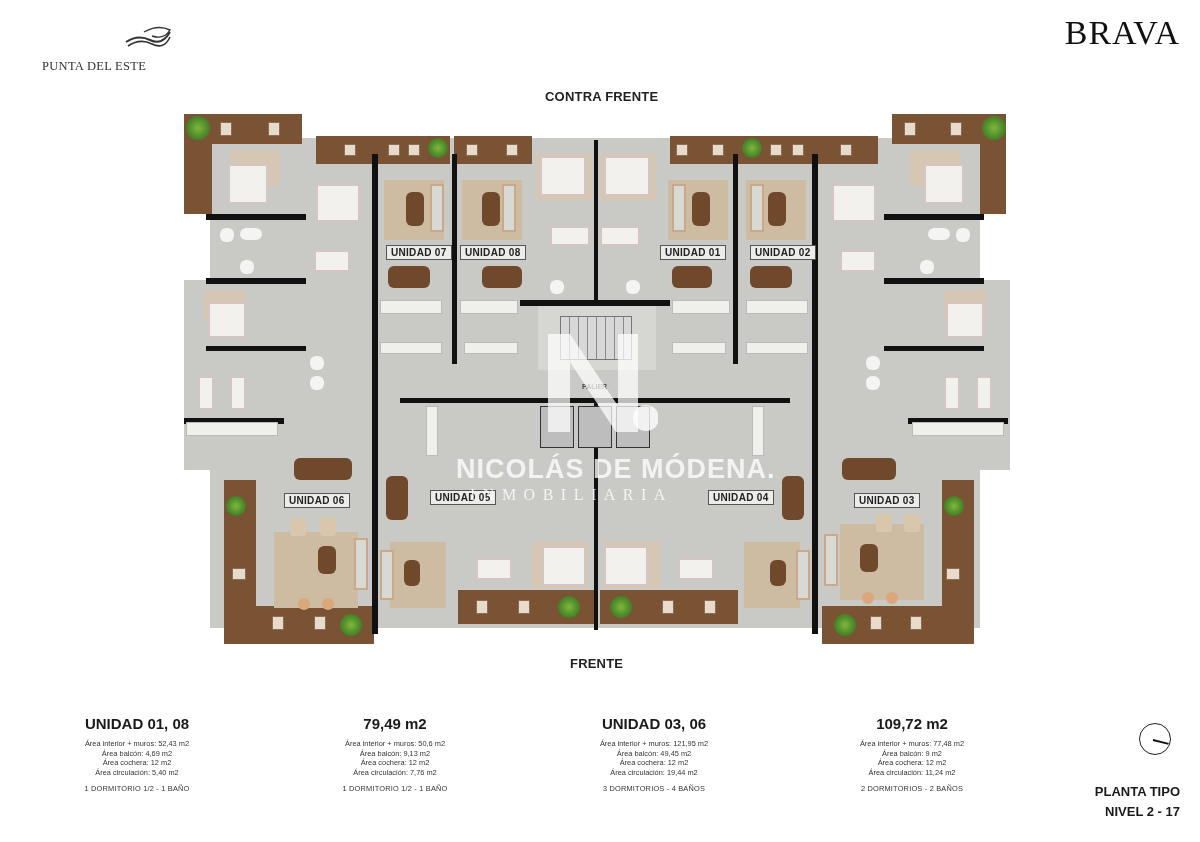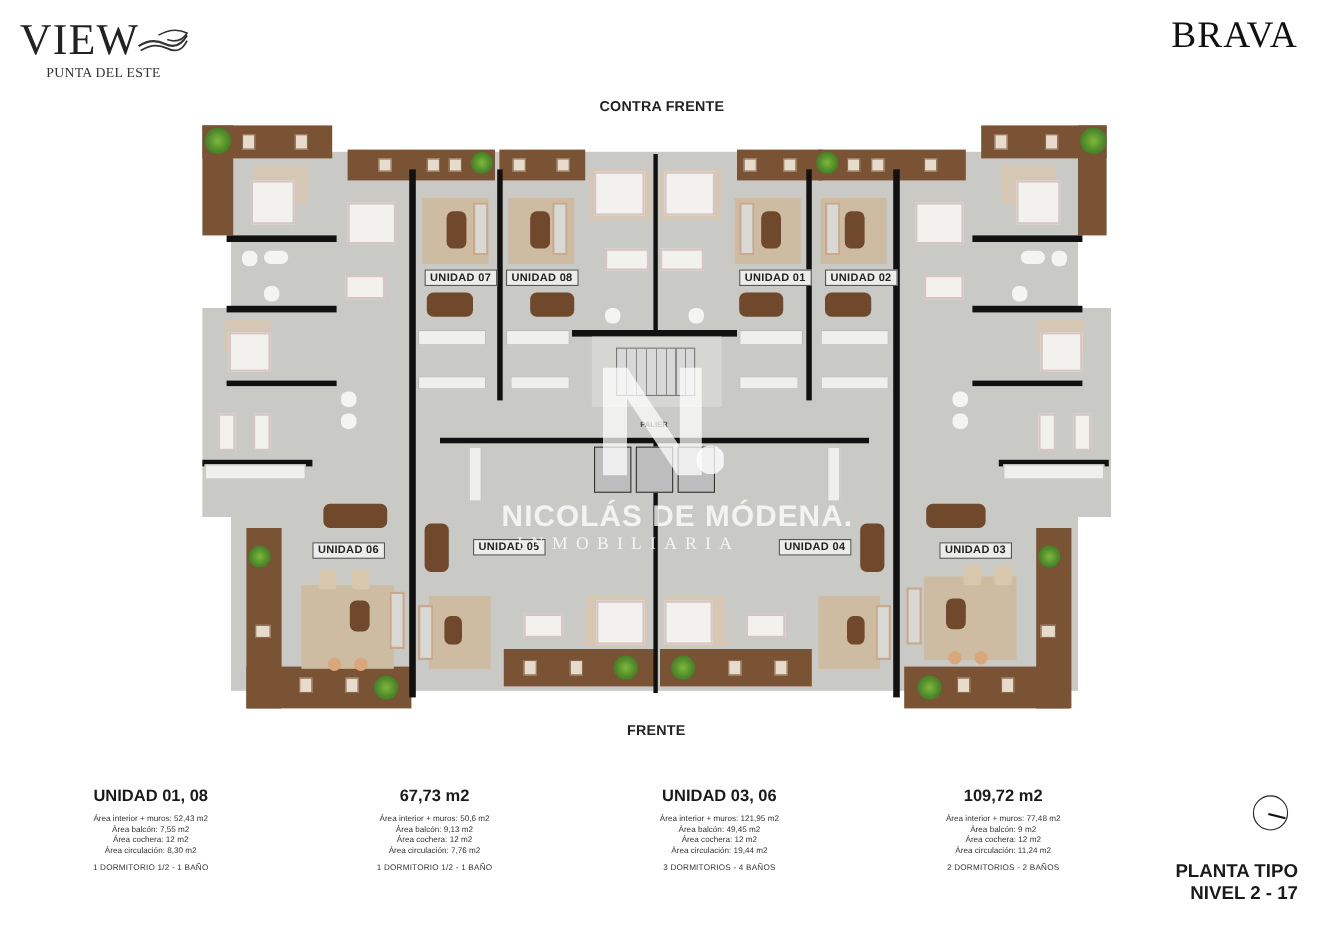--- a/index.html
+++ b/index.html
@@ -46,27 +46,26 @@
   
   .unit-card { position: absolute; top: 714px; width: 240px; text-align: center; }
   .unit-title { font-family: "Liberation Sans", sans-serif; font-weight: bold; font-size: 15px; line-height: 19px; color: #1a1a1a; }
   .unit-total { font-family: "Liberation Sans", sans-serif; font-weight: bold; font-size: 15px; line-height: 19px; color: #1a1a1a; }
   .unit-areas { margin-top: 6px; }
   .unit-area-line { font-family: "Liberation Sans", sans-serif; font-size: 7.4px; line-height: 9.5px; color: #333; }
   .unit-rooms { margin-top: 7px; font-family: "Liberation Sans", sans-serif; font-size: 7.4px; color: #333; letter-spacing: 0.2px; }
 
   .compass { position: absolute; left: 1139px; top: 723px; width: 32px; height: 32px; border: 1.3px solid #222; border-radius: 50%; }
   .compass-needle { position: absolute; left: 13px; top: 15px; width: 16px; height: 2px; background: #111; transform: rotate(14deg); transform-origin: left center; }
-  .plan-title { position: absolute; right: 20px; top: 782px; text-align: right; font-family: "Liberation Sans", sans-serif; font-weight: bold; font-size: 17px; line-height: 20px; color: #1a1a1a; }
+  .plan-title { position: absolute; right: 20px; top: 782px; text-align: right; font-family: "Liberation Sans", sans-serif; font-weight: bold; font-size: 13px; line-height: 20px; color: #1a1a1a; }
 </style>
 </head>
 <body>
 
 <div class="logo">
-  <div class="logo-main">VIEW</div>
   <svg class="logo-wave" width="48" height="26" viewBox="0 0 48 26">
     <path d="M2 18 Q14 10 26 16 T46 8" fill="none" stroke="#333" stroke-width="2"></path>
     <path d="M4 22 Q16 14 28 20 T46 13" fill="none" stroke="#333" stroke-width="1.6"></path>
     <path d="M20 8 Q34 0 46 6 Q40 16 28 12" fill="none" stroke="#333" stroke-width="1.4"></path>
   </svg>
   <div class="logo-sub">PUNTA DEL ESTE</div>
 </div>
 <div class="brand">BRAVA</div>
 
 <div class="orientation-label" style="left:545px; top:89px;">CONTRA FRENTE</div>
@@ -157,21 +156,21 @@
   <div class="blk wc" style="left:446px; top:170px; width:14px; height:14px;"></div>
 
   <div class="blk rug" style="left:488px; top:70px; width:60px; height:60px;"></div>
   <div class="blk sofa" style="left:492px; top:74px; width:14px; height:48px;"></div>
   <div class="blk table" style="left:512px; top:82px; width:18px; height:34px;"></div>
   <div class="blk table" style="left:492px; top:156px; width:40px; height:22px;"></div>
   <div class="blk kitchen" style="left:492px; top:190px; width:58px; height:14px;"></div>
   <div class="blk kitchen" style="left:492px; top:232px; width:54px; height:12px;"></div>
   <div class="blk lounger" style="left:496px; top:34px; width:12px; height:12px;"></div>
   <div class="blk lounger" style="left:532px; top:34px; width:12px; height:12px;"></div>
-  <div class="unit-tag" style="left:492px; top:135px;">UNIDAD 01</div>
+  <div class="unit-tag" style="left:480px; top:135px;">UNIDAD 01</div>
 
   <div class="blk rug" style="left:566px; top:70px; width:60px; height:60px;"></div>
   <div class="blk sofa" style="left:570px; top:74px; width:14px; height:48px;"></div>
   <div class="blk table" style="left:588px; top:82px; width:18px; height:34px;"></div>
   <div class="blk table" style="left:570px; top:156px; width:42px; height:22px;"></div>
   <div class="blk kitchen" style="left:566px; top:190px; width:62px; height:14px;"></div>
   <div class="blk kitchen" style="left:566px; top:232px; width:62px; height:12px;"></div>
   <div class="blk bed" style="left:652px; top:74px; width:44px; height:38px;"></div>
   <div class="blk bed" style="left:660px; top:140px; width:36px; height:22px;"></div>
   <div class="blk plant" style="left:562px; top:28px; width:20px; height:20px;"></div>
@@ -269,29 +268,29 @@
   <path d="M0 0 L22 0 L70 72 L70 0 L90 0 L90 98 L68 98 L22 28 L22 98 L0 98 Z" fill="rgba(255,255,255,0.72)"></path>
   <circle cx="98" cy="84" r="13" fill="rgba(255,255,255,0.78)"></circle>
 </svg>
 <div class="wm-text">NICOLÁS DE MÓDENA.</div>
 <div class="wm-sub">INMOBILIARIA</div>
 
 <div class="unit-card" style="left:17px;">
   <div class="unit-title">UNIDAD 01, 08</div>
   <div class="unit-areas">
     <div class="unit-area-line">Área interior + muros: 52,43 m2</div>
-    <div class="unit-area-line">Área balcón: 7,55 m2</div>
+    <div class="unit-area-line">Área balcón: 4,69 m2</div>
     <div class="unit-area-line">Área cochera: 12 m2</div>
-    <div class="unit-area-line">Área circulación: 8,30 m2</div>
+    <div class="unit-area-line">Área circulación: 5,40 m2</div>
   </div>
   <div class="unit-rooms">1 DORMITORIO 1/2  -  1 BAÑO</div>
 </div>
 
 <div class="unit-card" style="left:275px;">
-  <div class="unit-total">67,73 m2</div>
+  <div class="unit-total">79,49 m2</div>
   <div class="unit-areas">
     <div class="unit-area-line">Área interior + muros: 50,6 m2</div>
     <div class="unit-area-line">Área  balcón: 9,13 m2</div>
     <div class="unit-area-line">Área cochera: 12 m2</div>
     <div class="unit-area-line">Área circulación: 7,76 m2</div>
   </div>
   <div class="unit-rooms">1 DORMITORIO 1/2  -  1 BAÑO</div>
 </div>
 
 <div class="unit-card" style="left:534px;">

